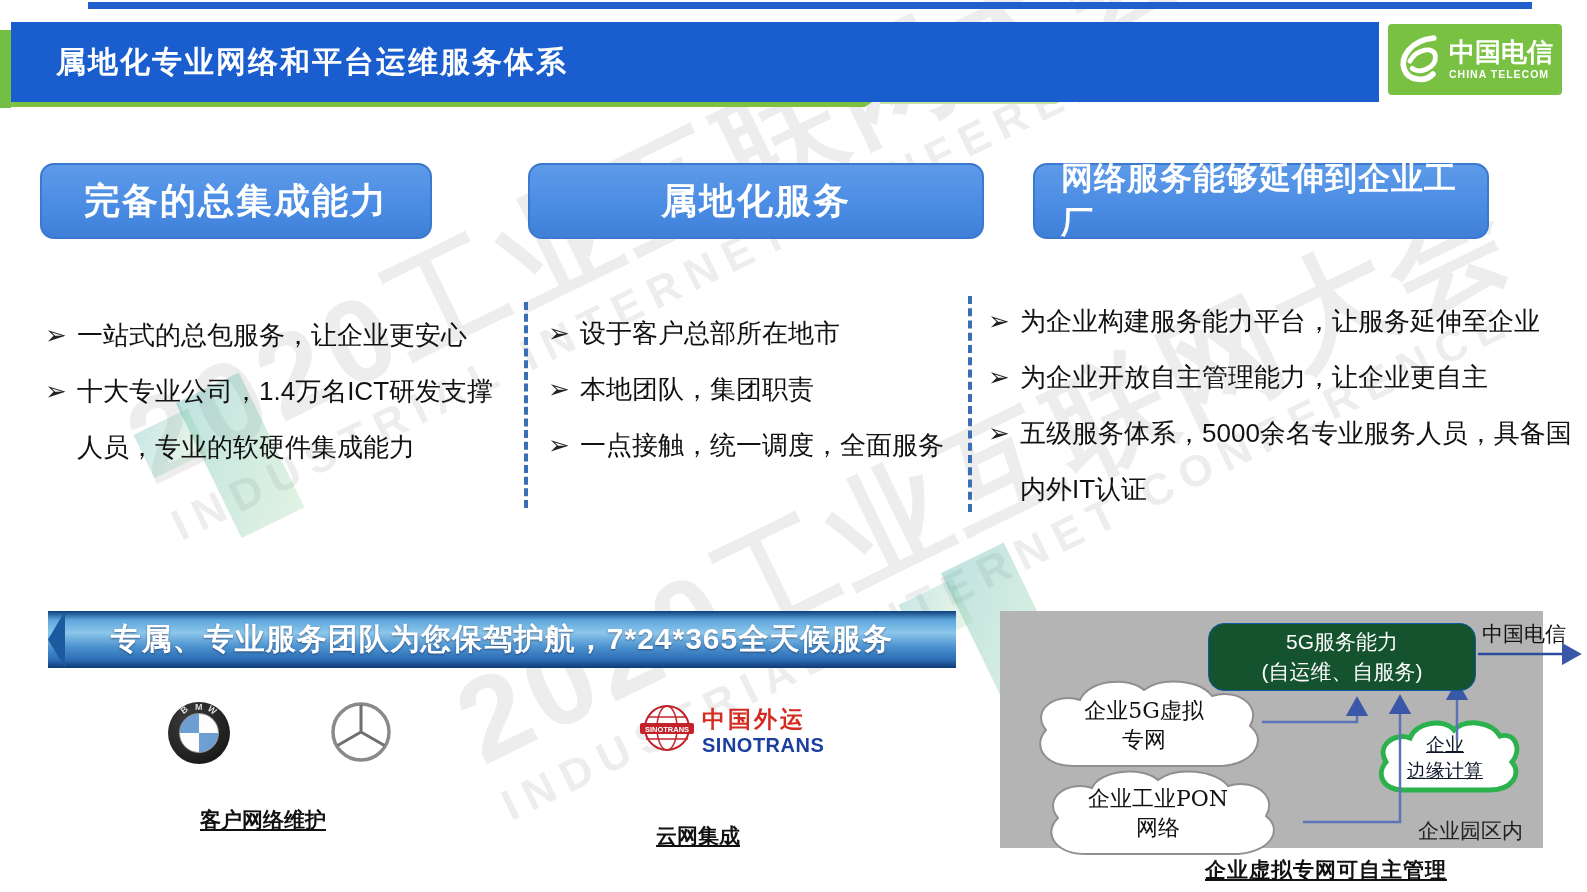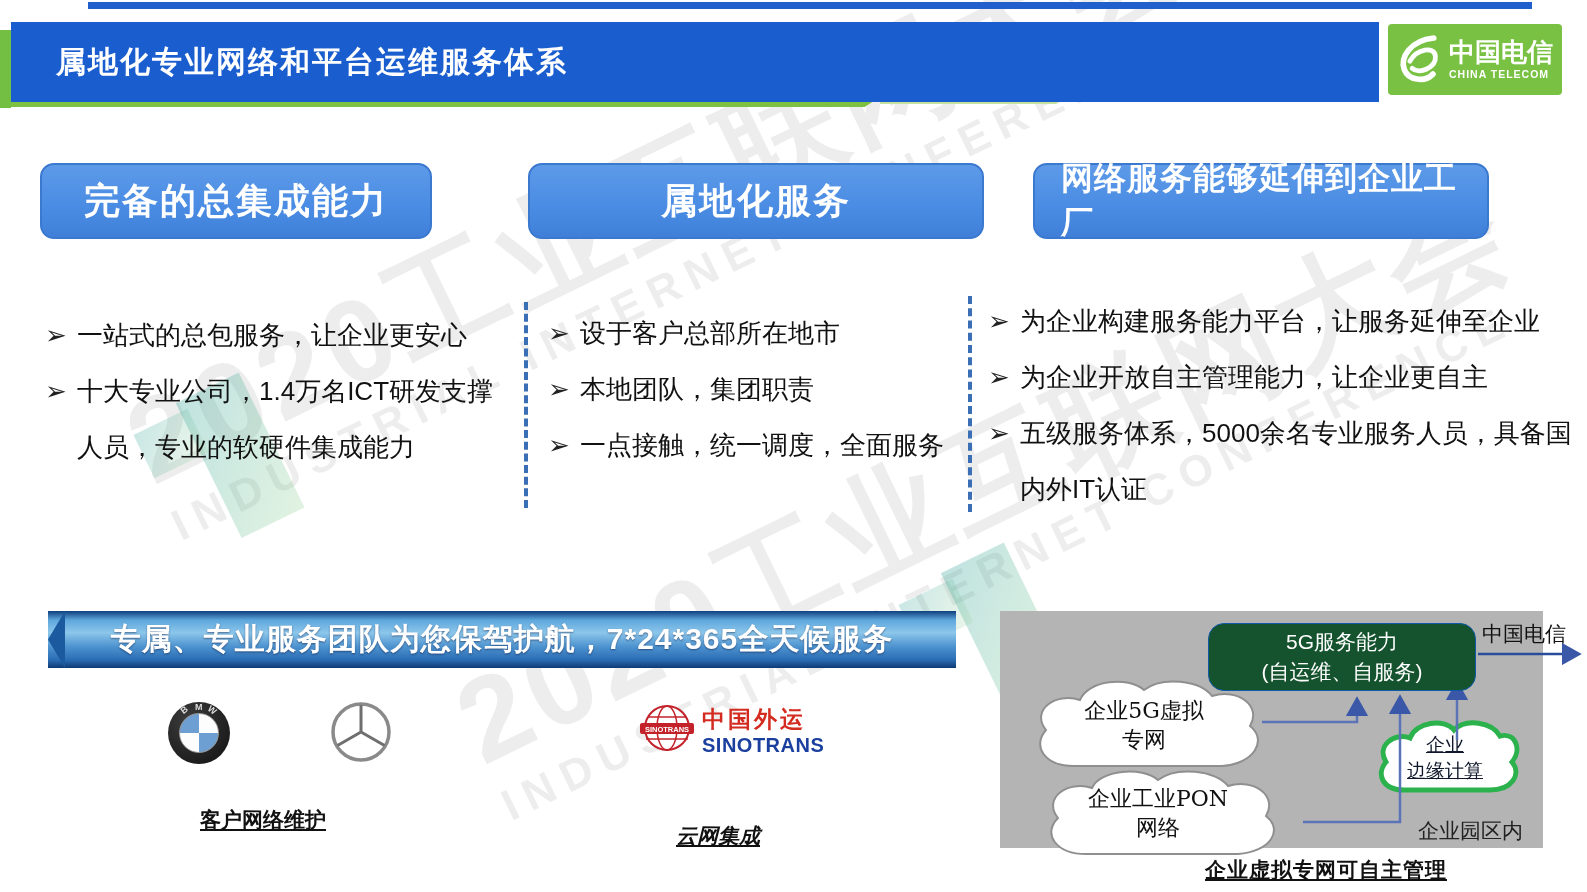--- a/index.html
+++ b/index.html
@@ -76,21 +76,21 @@
   .bmw .l2 { left:27px; top:0px; }
   .bmw .l3 { left:40px; top:3px;  transform:rotate(38deg); }
   .benz { left:329px; top:700px; z-index:2; }
   .sino { left:640px; top:702px; display:flex; align-items:center; gap:8px; z-index:2; }
   .sino-text { display:flex; flex-direction:column; align-items:flex-start; }
   .sino-cn { color:#d42b20; font-size:23px; font-weight:bold; letter-spacing:3px; line-height:1.2; }
   .sino-en { color:#1b3f9e; font-size:20px; font-weight:bold; letter-spacing:0.5px; line-height:1.1; }
 
   .caption { font-size:21px; font-weight:bold; text-decoration:underline; color:#111; z-index:2; }
   .cap-left { left:200px; top:806px; }
-  .cap-mid  { left:676px; top:822px;font-style:italic; }
+  .cap-mid  { left:656px; top:822px; }
   .cap-right { left:1205px; top:856px; letter-spacing:1px; }
 
   
   .panel { left:1000px; top:611px; width:543px; height:237px; background:#b4b4b4; z-index:1; }
   .fivegbox { left:1208px; top:623px; width:268px; height:68px; border-radius:16px;
               background:#14532d; border:1px solid #0f5aa8; z-index:4;
               display:flex; flex-direction:column; align-items:center; justify-content:center;
               color:#fff; font-size:21px; line-height:1.45; font-weight:500; }
   .operator { left:1482px; top:620px; font-size:21px; color:#111; z-index:5;
               font-family:"DejaVu Serif", serif; }

